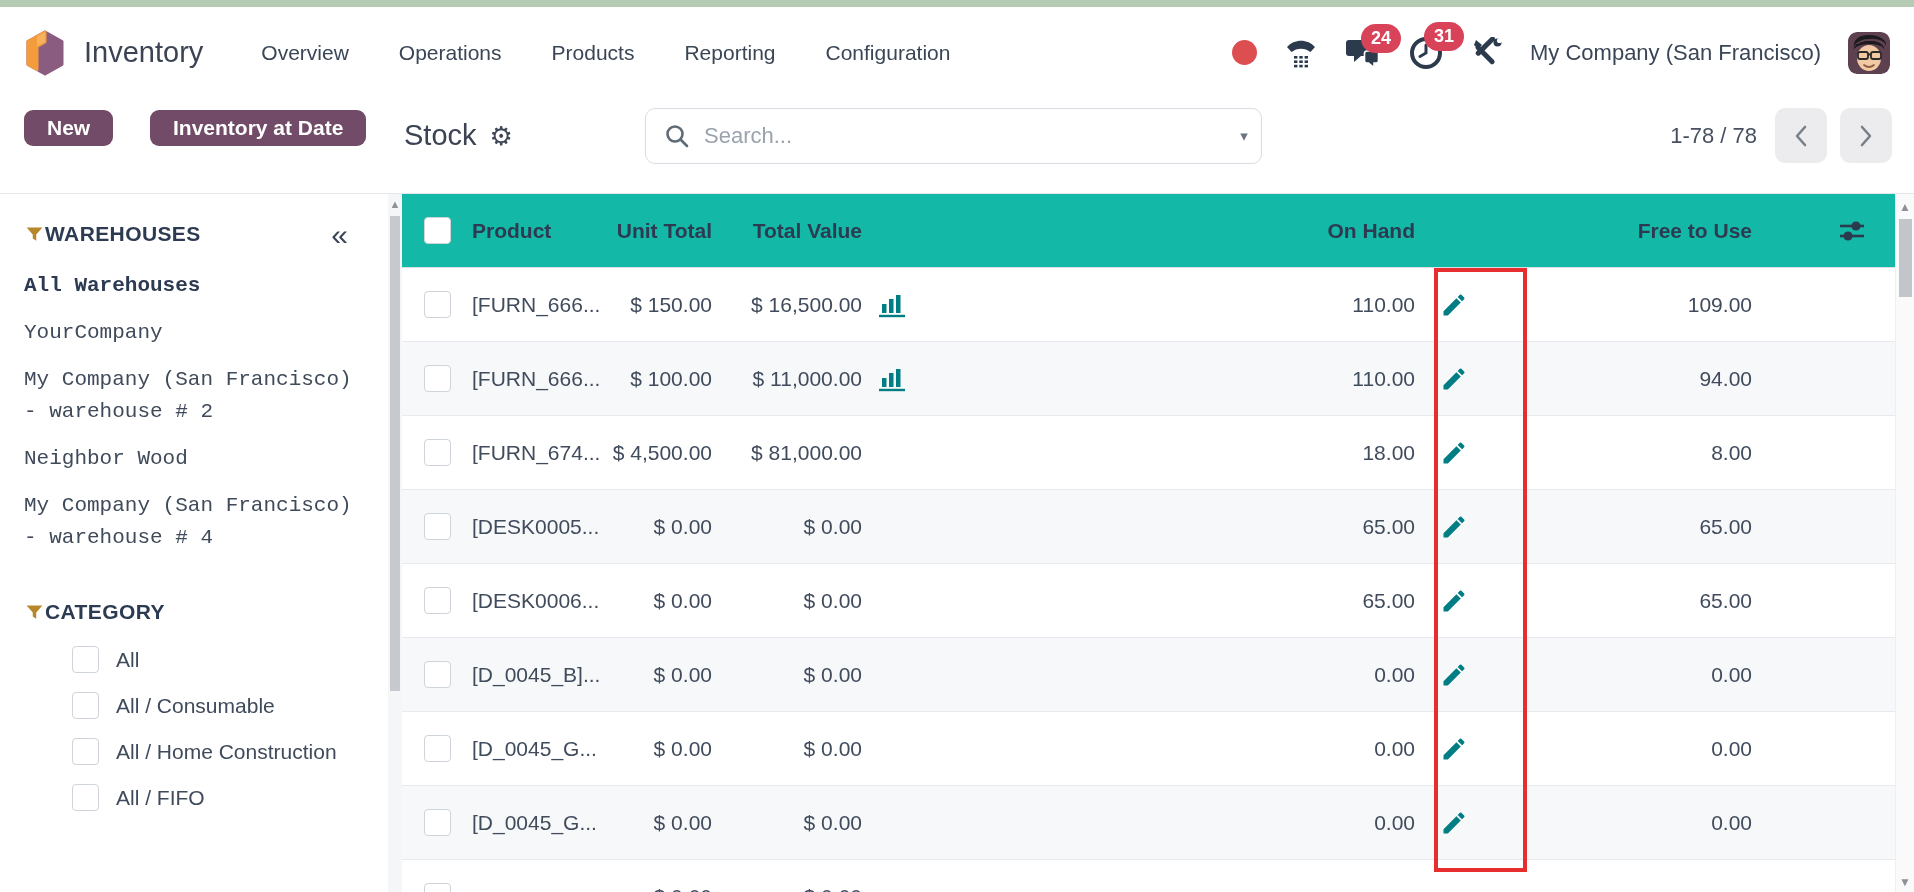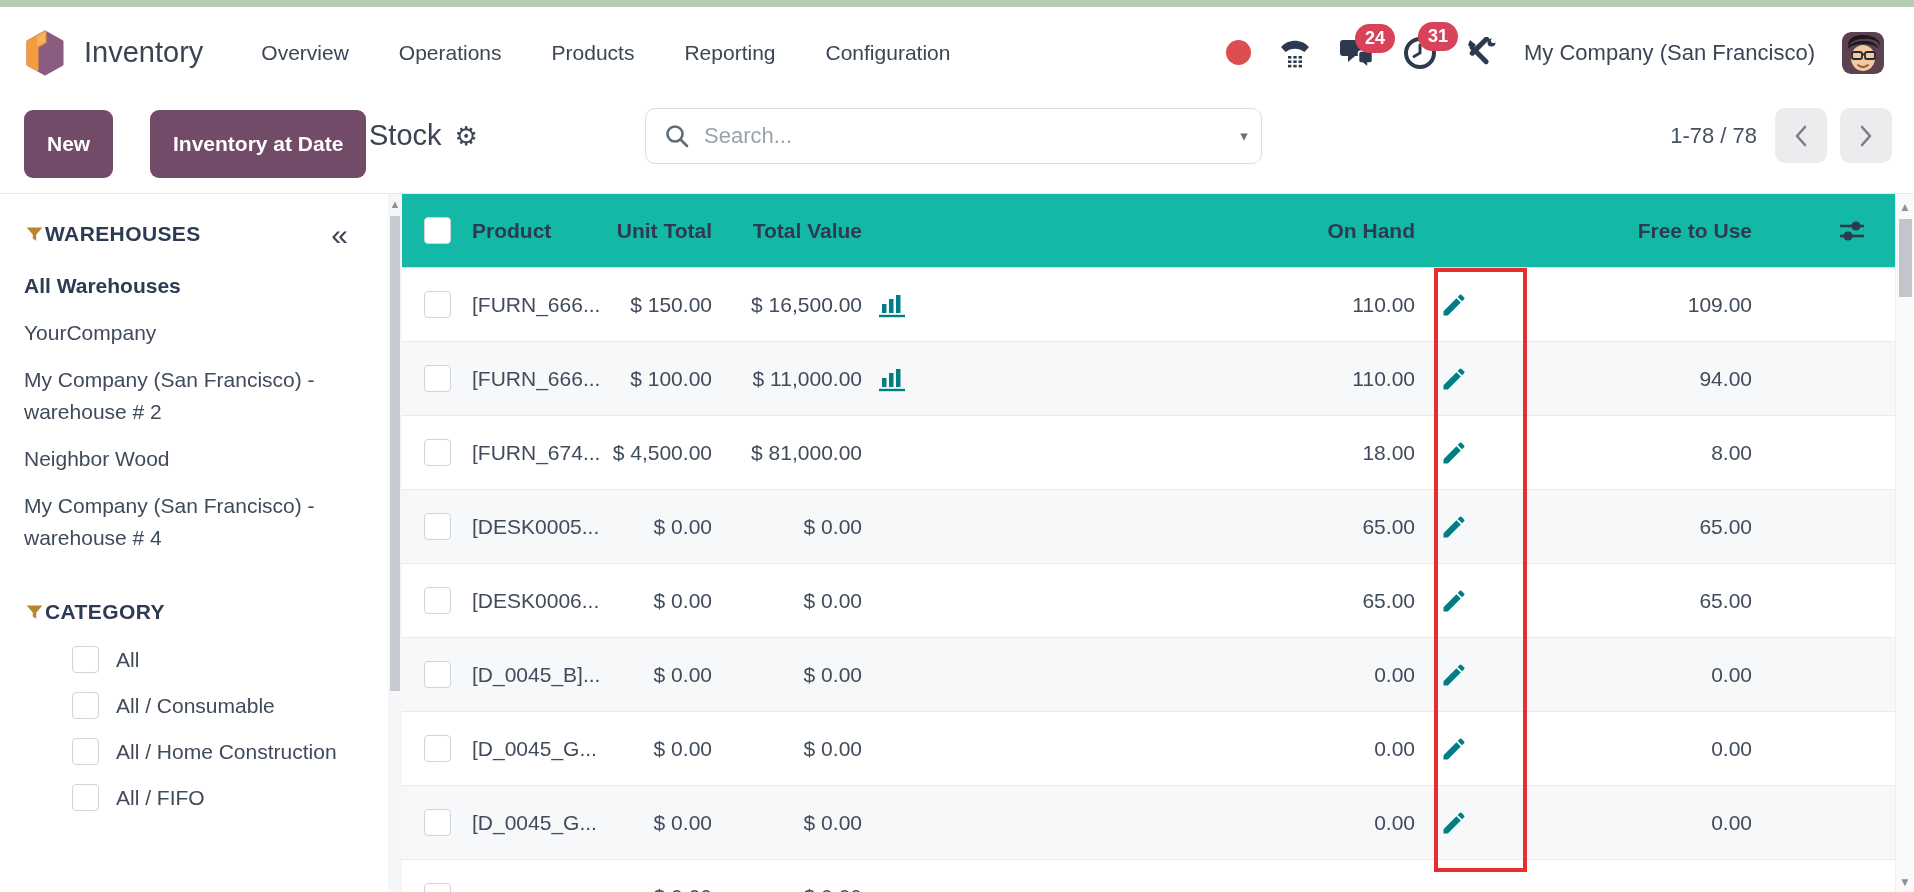--- a/index.html
+++ b/index.html
@@ -5,42 +5,42 @@
   * { box-sizing: border-box; margin: 0; padding: 0; }
   html,body { width:1914px; height:892px; overflow:hidden; background:#fff;
     font-family:"Liberation Sans", sans-serif; }
   .screen { position:relative; width:1914px; height:892px; background:#fff; }
 
   
   .topstrip { position:absolute; left:0; top:0; width:100%; height:7px; background:#b6cbb4; }
 
   
   .navbar { position:absolute; left:0; top:7px; width:100%; height:91px;
-    display:flex; align-items:center; padding:0 30px 0 24px; background:#fff; }
+    display:flex; align-items:center; padding:0 24px 0 24px; background:#fff; }
   .brand { display:flex; align-items:center; gap:18px; }
   .app-title { font-size:29px; font-weight:500; color:#3c4454; }
   .mainmenu { display:flex; gap:50px; margin-left:58px; }
   .menu-item { font-size:21px; color:#3a4656; cursor:pointer; white-space:nowrap; }
   .nav-right { margin-left:auto; display:flex; align-items:center; gap:27px; }
   .statusdot { width:25px; height:25px; border-radius:50%; background:#dd4e51; }
   .icnbtn { position:relative; display:flex; align-items:center; justify-content:center; }
   .badge { position:absolute; top:-13px; left:16px; min-width:40px; height:29px;
     background:#d9435a; color:#fff; font-size:18px; font-weight:700;
     border-radius:15px; display:flex; align-items:center; justify-content:center; padding:0 9px; }
   .company-name { font-size:22px; color:#3a4656; white-space:nowrap; }
   .avatar { width:42px; height:42px; border-radius:9px; overflow:hidden; }
 
   
   .controlbar { position:absolute; left:0; top:98px; width:100%; height:95px; background:#fff; }
-  .btn { position:absolute; height:68px; top:12px; background:#714B67; color:#fff;
+  .btn { position:absolute; height:36px; top:12px; background:#714B67; color:#fff;
     border:none; border-radius:9px; font-family:inherit; font-size:21px; font-weight:700;
     padding:0 23px; cursor:pointer; }
   .btn-new { left:24px; }
   .btn-invdate { left:150px; }
-  .view-title { position:absolute; left:369px; top:21px; font-size:29px; color:#3c4454; display:flex; align-items:center; gap:13px;}
+  .view-title { position:absolute; left:404px; top:21px; font-size:29px; color:#3c4454; display:flex; align-items:center; gap:13px;}
   .gear { font-size:26px; color:#3f4756; cursor:pointer; line-height:1; }
   .searchbox { position:absolute; left:645px; top:10px; width:617px; height:56px;
     border:1px solid #d8dde3; border-radius:10px; display:flex; align-items:center; background:#fff; }
   .searchbox .mag { margin:0 14px 0 18px; flex:0 0 auto; }
   .searchbox input { flex:1; border:none; outline:none; font-family:inherit;
     font-size:22px; color:#8b5cf6; background:transparent; }
   .searchbox input::placeholder { color:#9aa3ad; }
   .search-caret { flex:0 0 34px; align-self:stretch; display:flex; align-items:center;
     justify-content:center; color:#6b7280; font-size:15px; cursor:pointer; }
   .pager { position:absolute; right:22px; top:10px; display:flex; align-items:center; gap:13px; }
@@ -52,21 +52,21 @@
   .content { position:absolute; left:0; top:193px; width:100%; height:699px;
     border-top:1px solid #e3e6ea; background:#fff; }
 
   
   .sidebar { position:absolute; left:0; top:0; width:388px; height:100%; padding:28px 24px; overflow:hidden; }
   .collapse { position:absolute; right:40px; top:26px; font-size:30px; color:#3a4656; cursor:pointer; line-height:1; }
   .section-title { display:flex; align-items:center; font-size:21px; font-weight:700;
     color:#2c3a52; letter-spacing:.4px; }
   .section-title.cat { margin-top:46px; }
   .side-list { margin-top:24px; }
-  .side-item { font-size:21px; color:#3f4a5a; line-height:32px; margin-bottom:15px; cursor:pointer; }
+  .side-item { font-size:21px; color:#3f4a5a; line-height:32px; margin-bottom:15px; cursor:pointer;font-family:Liberation Mono, monospace; }
   .side-item.active { font-weight:700; color:#2c3a52; }
   .cat-list { margin-top:22px; }
   .cat-item { display:flex; align-items:center; gap:17px; margin-bottom:19px; cursor:pointer;padding-left:48px; }
   .cb { width:27px; height:27px; border:1px solid #cfd4da; border-radius:4px; background:#fff; flex:0 0 auto; }
   .cat-label { font-size:21px; color:#3f4a5a; }
 
   
   .side-scroll { position:absolute; left:388px; top:0; width:14px; height:100%; background:#f5f6f7; }
   .side-scroll .arrow { position:absolute; left:0; width:100%; text-align:center; font-size:11px; color:#8d9298; top:4px; }
   .side-scroll .thumb { position:absolute; left:2px; top:22px; width:10px; height:475px; background:#c6c9cd; }

